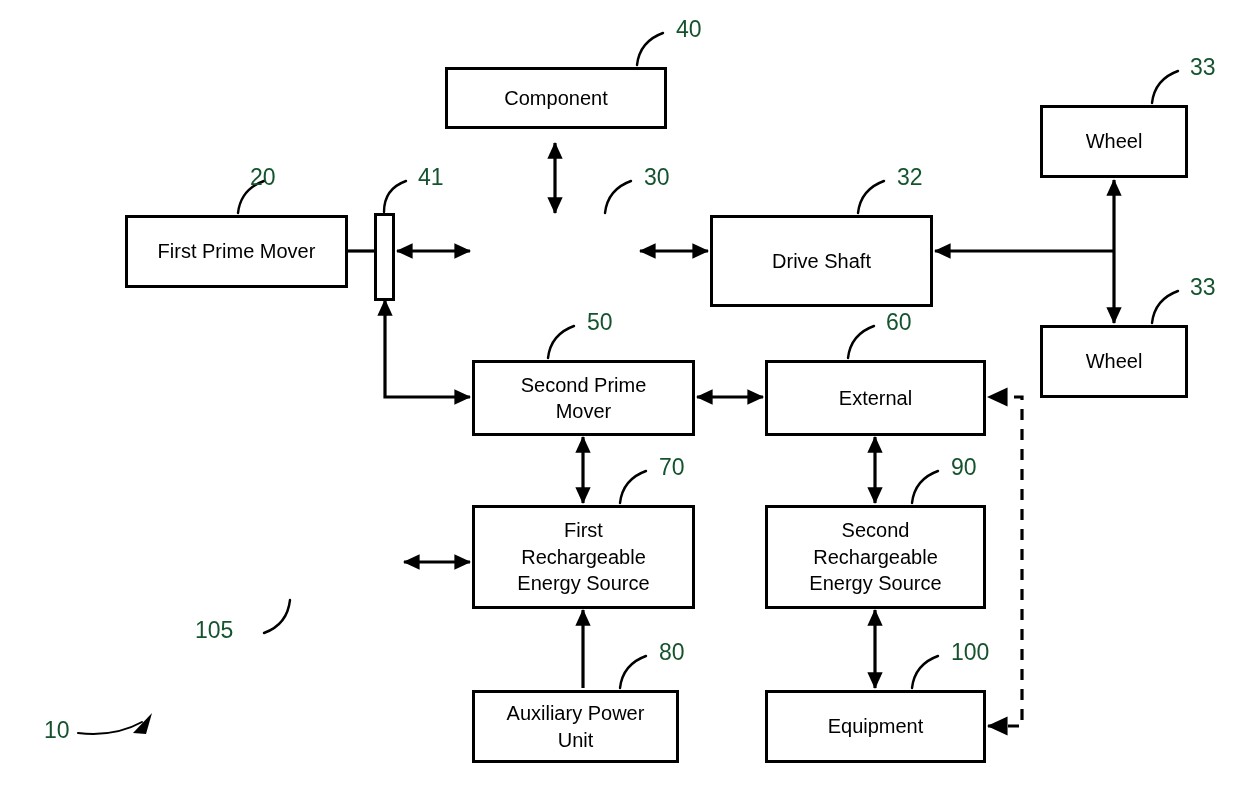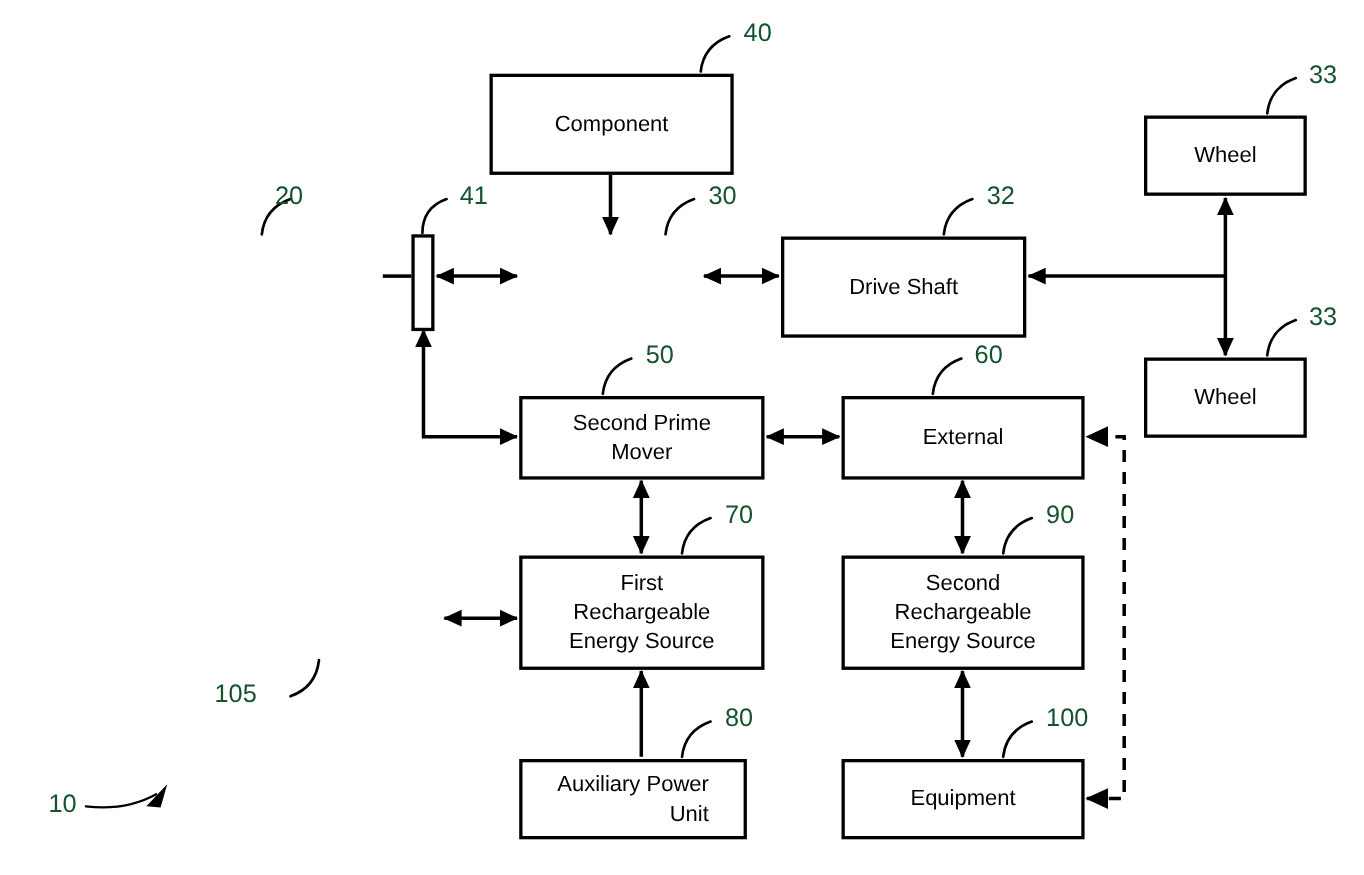--- a/index.html
+++ b/index.html
@@ -125,24 +125,27 @@
       <path d="M 620 688 C 622 671 632 661 646 656"></path>
       <path d="M 912 688 C 914 671 924 661 938 656"></path>
       <path d="M 290 600 C 288 618 278 628 264 633"></path>
       <path d="M 78 733 C 104 736 124 732 142 722" stroke-width="2"></path>
     </g>
     <g>
       <path d="M 133 733 L 152 713 L 146 734 z" fill="#000000" stroke="none"></path>
     </g>
   </svg>
 
+  <div class="node" style="left:125px; top:215px; width:223px; height:73px;">
+    <span class="node-label">First Prime Mover</span>
+  </div>
 
   <div class="coupling" style="left:374px; top:213px; width:21px; height:88px;"></div>
 
-  <div class="node" style="left:445px; top:67px; width:222px; height:92px;">
+  <div class="node" style="left:445px; top:67px; width:222px; height:62px;">
     <span class="node-label">Component</span>
   </div>
 
 
   <div class="node" style="left:710px; top:215px; width:223px; height:92px;">
     <span class="node-label">Drive Shaft</span>
   </div>
 
   <div class="node" style="left:1040px; top:105px; width:148px; height:73px;">
     <span class="node-label">Wheel</span>
@@ -167,21 +170,21 @@
 Energy Source</span>
   </div>
 
   <div class="node" style="left:765px; top:505px; width:221px; height:104px;">
     <span class="node-label">Second
 Rechargeable
 Energy Source</span>
   </div>
 
 
-  <div class="node" style="left:472px; top:690px; width:207px; height:73px;text-align:right;">
+  <div class="node" style="left:472px; top:690px; width:207px; height:73px;">
     <span class="node-label">Auxiliary Power
 Unit</span>
   </div>
 
   <div class="node" style="left:765px; top:690px; width:221px; height:73px;">
     <span class="node-label">Equipment</span>
   </div>
 
   <span class="refnum" style="left:238px; top:166px;margin-left:12px;">20</span>
 

